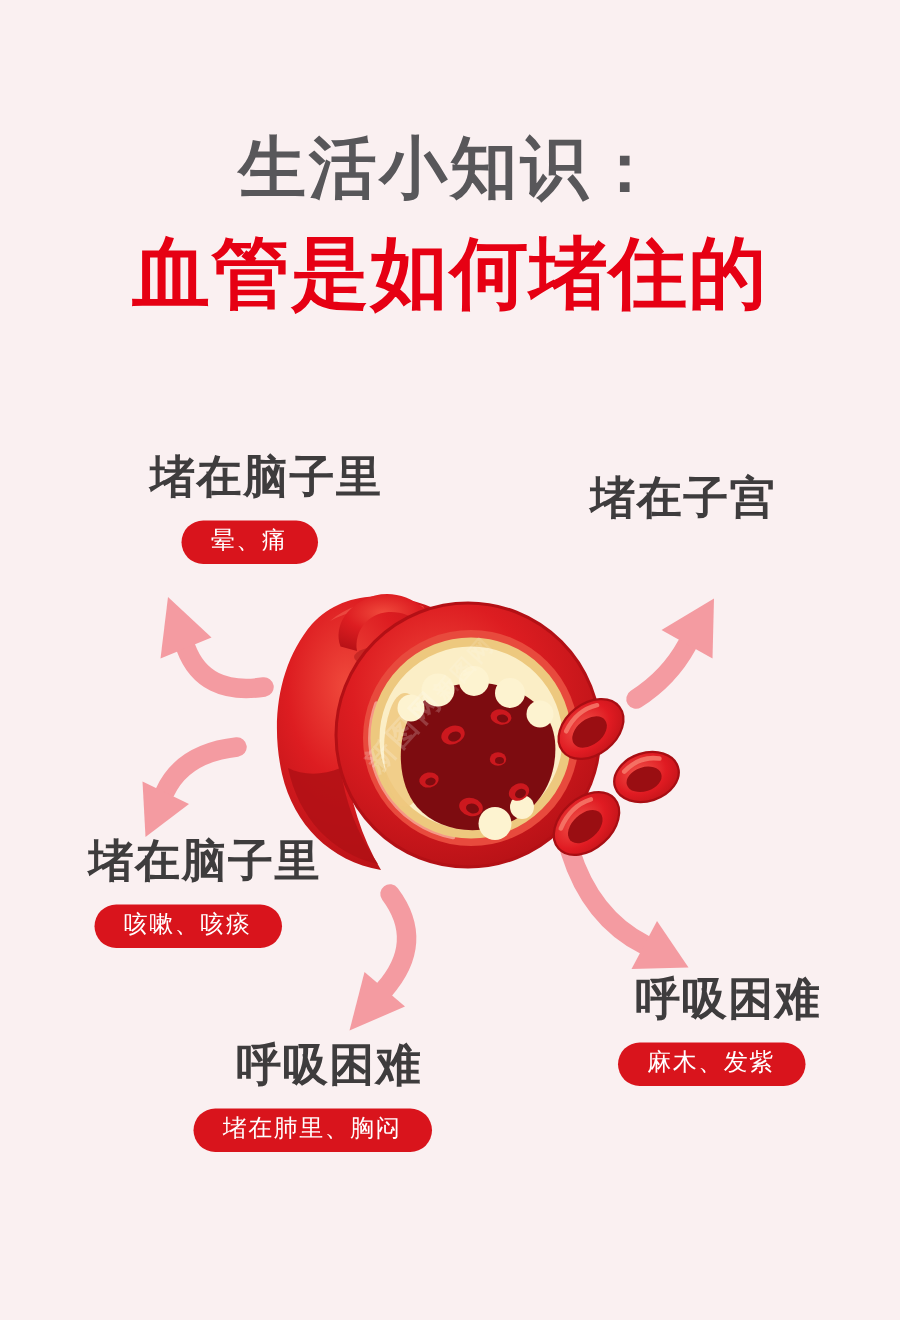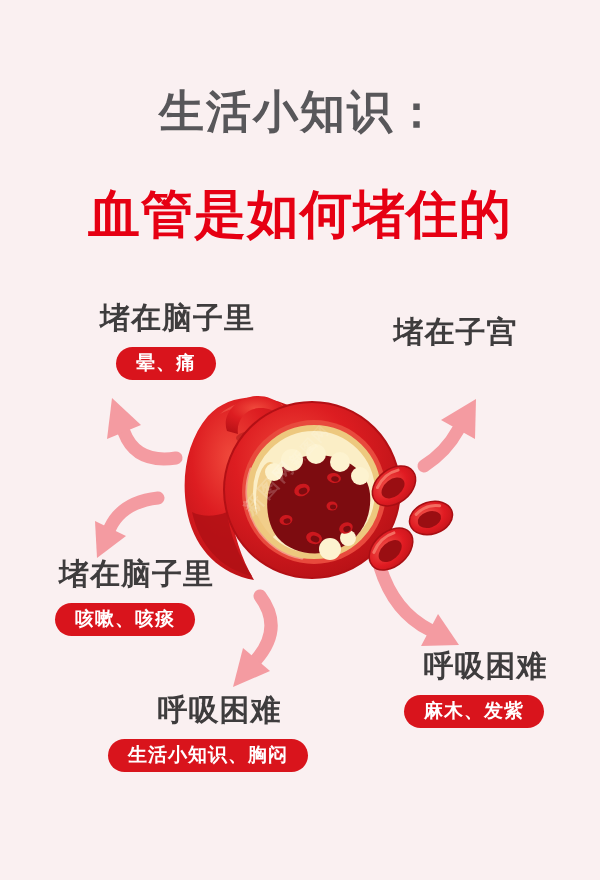--- a/index.html
+++ b/index.html
@@ -8,31 +8,31 @@
     background:var(--page-bg,#faf0f1);
     font-family:"Liberation Sans","DejaVu Sans",sans-serif;
     padding-left:28px;
   }
   .title1{
     position:absolute;top:82px;left:0;width:600px;text-align:center;
     font-size:45px;font-weight:800;letter-spacing:2px;color:var(--title-gray,#58575a);
   }
   .title2{
     position:absolute;top:148px;left:0;width:600px;text-align:center;
-    font-size:52px;font-weight:900;letter-spacing:1px;color:var(--title-red,#e60013);margin-top:32px;
+    font-size:52px;font-weight:900;letter-spacing:1px;color:var(--title-red,#e60013);
   }
   .art{position:absolute;inset:0;pointer-events:none;}
   .label-group{position:absolute;text-align:center;}
   .label-title{
     font-size:30px;font-weight:800;color:var(--label-text,#3e3c3d);
     letter-spacing:1px;margin-bottom:8px;white-space:nowrap;margin-left:23px;
   }
   .pill{
     display:inline-block;background:var(--pill-bg,#d9141c);color:var(--pill-text,#fff);
-    border-radius:999px;padding:4px 20px;font-size:19px;font-weight:700;
+    border-radius:999px;padding:4px 20px;font-size:16px;font-weight:400;
     letter-spacing:1px;white-space:nowrap;line-height:1.3;
   }
   .lg-brain{left:61px;top:298px;width:210px;}
   .lg-uterus{left:339px;top:312px;width:210px;}
   .lg-lungs{left:20px;top:554px;width:210px;}
   .lg-heart{left:103px;top:690px;width:210px;}
   .lg-limbs{left:369px;top:646px;width:210px;}
   .arrow-tail{fill:none;stroke:var(--arrow-pink,#f49ba1);stroke-width:13;stroke-linecap:round;}
   .arrow-head{fill:var(--arrow-pink,#f49ba1);}
   .wm{font-size:19px;letter-spacing:3px;fill:rgba(255,255,255,0.20);font-weight:700;}
@@ -161,21 +161,21 @@
     <div class="label-title">堵在子宫</div>
   </div>
 
   <div class="label-group lg-lungs">
     <div class="label-title">堵在脑子里</div>
     <div class="pill"><span>咳嗽、咳痰</span></div>
   </div>
 
   <div class="label-group lg-heart">
     <div class="label-title">呼吸困难</div>
-    <div class="pill"><span>生活小知识、胸闷</span></div>
+    <div class="pill"><span>堵在肺里、胸闷</span></div>
   </div>
 
   <div class="label-group lg-limbs">
     <div class="label-title">呼吸困难</div>
     <div class="pill"><span>麻木、发紫</span></div>
   </div>
 
 </div>
 
 </body></html>

